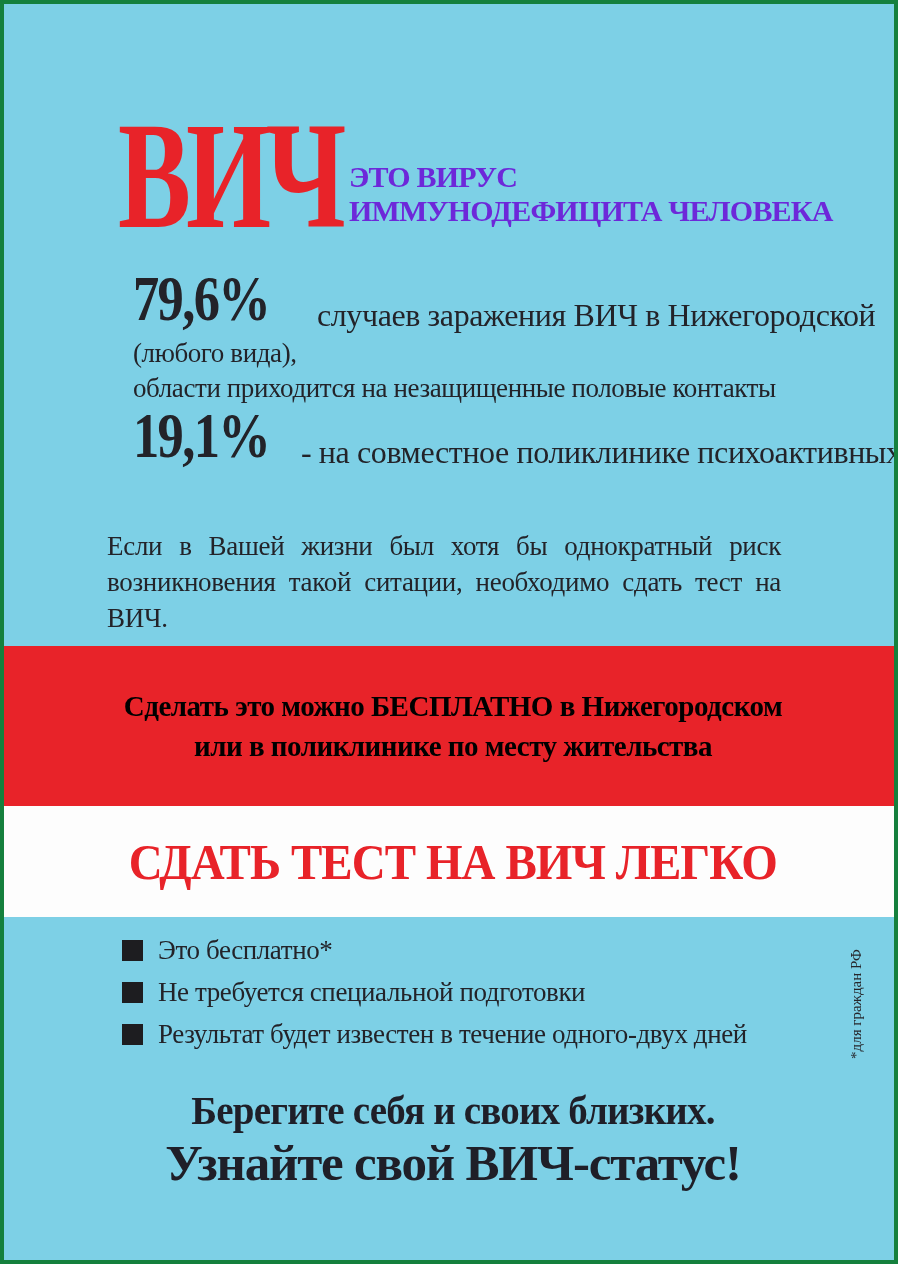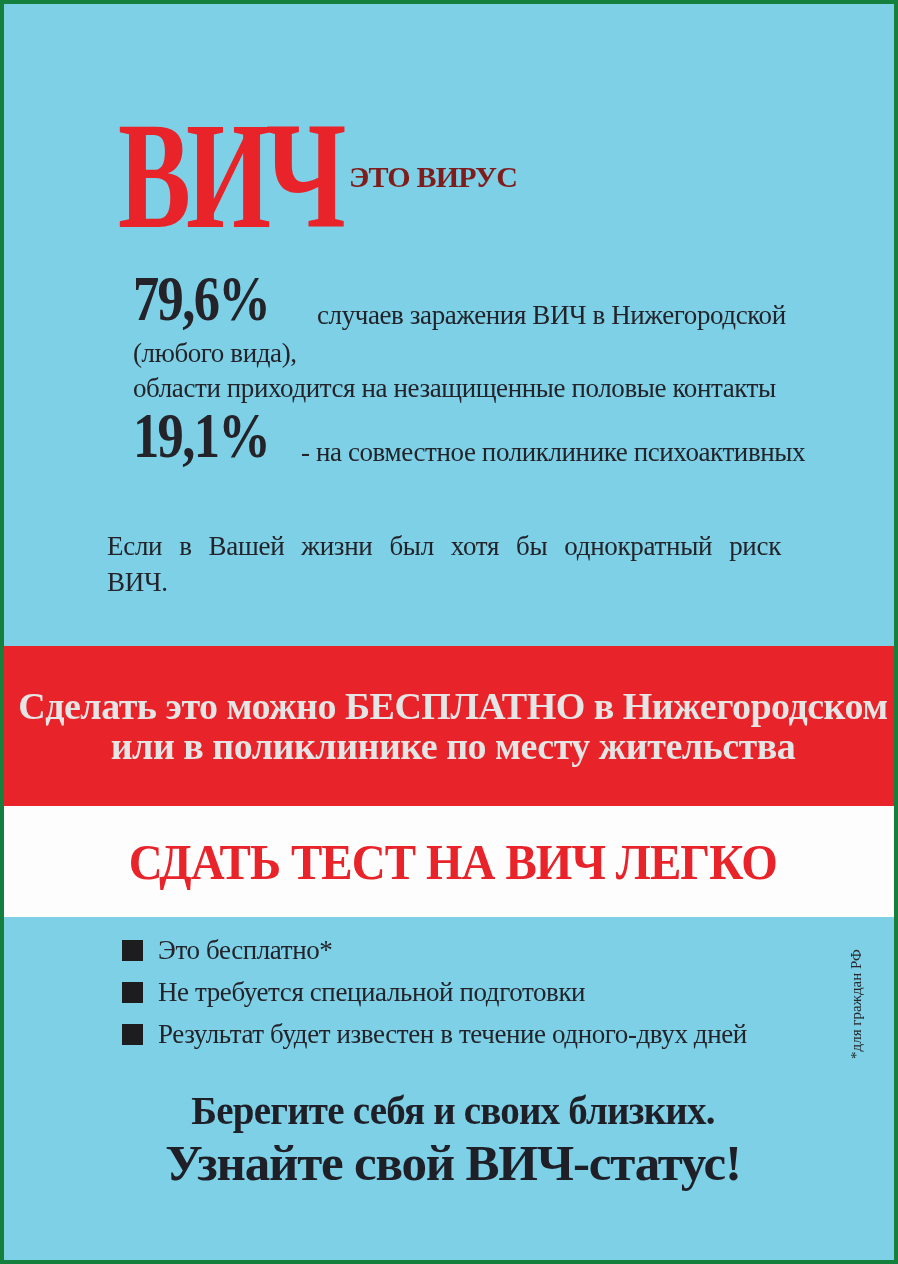--- a/index.html
+++ b/index.html
@@ -17,53 +17,53 @@
   .logo{
     position:absolute;left:114px;top:96px;
     font-size:152px;font-weight:bold;line-height:1;
     color:#e82329;letter-spacing:-7px;
     transform:scaleX(0.72);transform-origin:0 0;
     white-space:nowrap;
   }
   .subtitle{
     position:absolute;left:345px;top:156px;
     font-size:30px;font-weight:bold;line-height:34px;
-    letter-spacing:-0.8px;color:#7f1d1d;white-space:nowrap;
+    letter-spacing:-0.8px;color:#6d28d9;white-space:nowrap;
   }
   
   .stat{position:absolute;left:116px;width:676px;margin-left:13px;}
   .stat-1{top:266px;}
   .stat-2{top:403px;}
   .stat-head{position:relative;height:66px;}
   .stat-value{
     position:absolute;left:0;top:-4px;
     font-size:64px;font-weight:bold;line-height:66px;
     letter-spacing:-2px;
     transform:scaleX(0.82);transform-origin:0 50%;
     white-space:nowrap;
   }
   .stat-inline{
     position:absolute;top:30px;
-    font-size:27px;line-height:30px;letter-spacing:-0.4px;white-space:nowrap;
+    font-size:32px;line-height:30px;letter-spacing:-0.4px;white-space:nowrap;
   }
   .stat-1 .stat-inline{left:184px;}
   .stat-2 .stat-inline{left:168px;}
   .stat-line{font-size:27px;line-height:35px;letter-spacing:-0.4px;white-space:nowrap;}
   
   .risk{position:absolute;left:103px;top:524px;width:674px;
         font-size:27px;line-height:36px;letter-spacing:-0.3px;}
   .jline{text-align:justify;text-align-last:justify;}
   
   .banner{
     position:absolute;left:0;top:642px;width:898px;height:160px;
     background:#e82329;
     display:flex;flex-direction:column;justify-content:center;align-items:center;
   }
   .banner-line{
-    color:#e5e5e5;font-size:38px;font-weight:bold;line-height:40px;
+    color:#000000;font-size:29px;font-weight:bold;line-height:40px;
     letter-spacing:-0.5px;text-align:center;white-space:nowrap;
   }
   
   .band{
     position:absolute;left:0;top:802px;width:898px;height:111px;
     background:#fdfdfd;
     display:flex;justify-content:center;align-items:center;
   }
   .band-headline{
     color:#e82329;font-size:50px;font-weight:bold;
@@ -96,40 +96,42 @@
   }
 </style>
 </head>
 <body>
 
 <div class="poster">
 
   <div class="logo">ВИЧ</div>
   <div class="subtitle">
     <div>ЭТО ВИРУС</div>
+    <div>ИММУНОДЕФИЦИТА ЧЕЛОВЕКА</div>
   </div>
 
   <div class="stat stat-1">
     <div class="stat-head">
       <span class="stat-value">79,6%</span>
       <span class="stat-inline">случаев заражения ВИЧ в Нижегородской</span>
     </div>
     <div class="stat-line">(любого вида),</div>
     <div class="stat-line">области приходится на незащищенные половые контакты</div>
   </div>
 
   <div class="stat stat-2">
     <div class="stat-head">
       <span class="stat-value">19,1%</span>
       <span class="stat-inline">- на совместное поликлинике психоактивных</span>
     </div>
   </div>
 
   <div class="risk">
     <div class="jline">Если в Вашей жизни был хотя бы однократный риск</div>
+    <div class="jline">возникновения такой ситации, необходимо сдать тест на</div>
     <div>ВИЧ.</div>
   </div>
 
   <div class="banner">
     <div class="banner-line">Сделать это можно БЕСПЛАТНО в Нижегородском</div>
     <div class="banner-line">или в поликлинике по месту жительства</div>
   </div>
 
   <div class="band">
     <div class="band-headline">СДАТЬ ТЕСТ НА ВИЧ ЛЕГКО</div>

